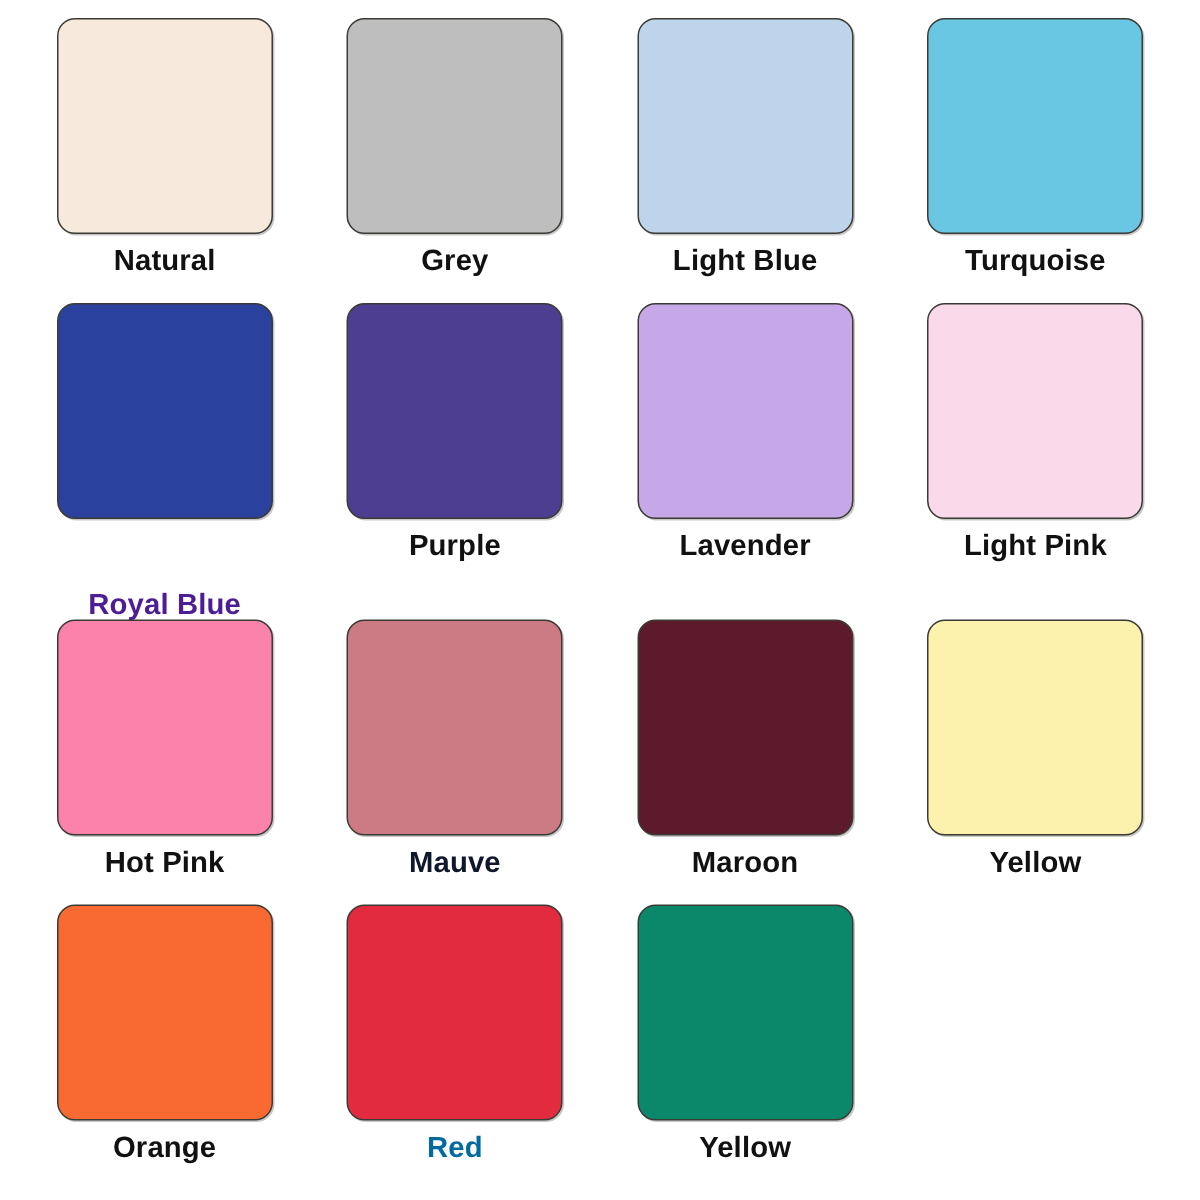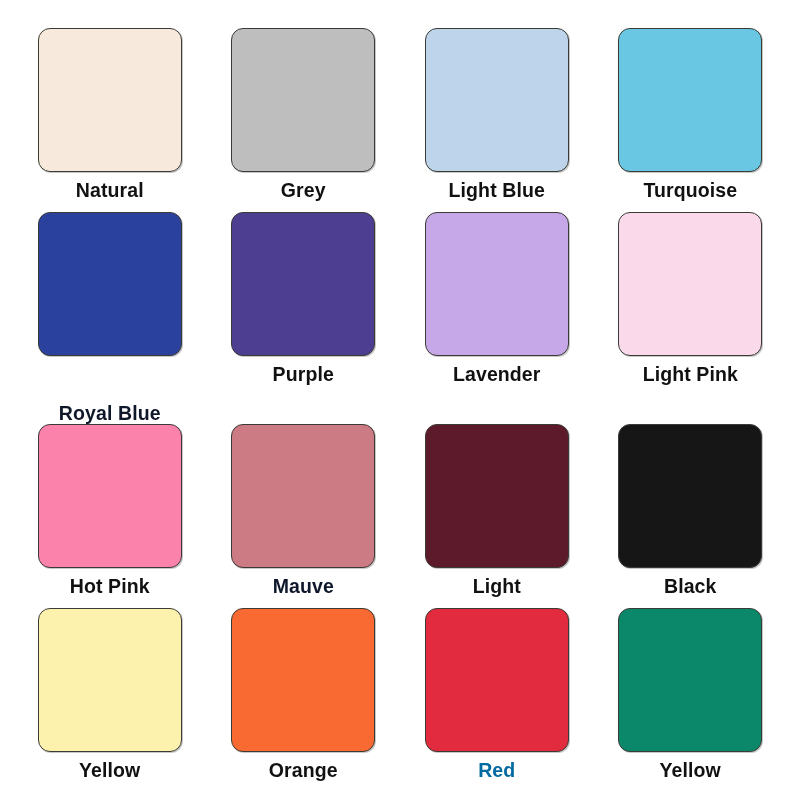--- a/index.html
+++ b/index.html
@@ -10,21 +10,21 @@
   body {
     width: 800px;
     height: 800px;
     font-family: "Liberation Sans", sans-serif;
     overflow: hidden;
   }
   #color-palette {
     width: 800px;
     height: 800px;
     box-sizing: border-box;
-    padding: 28px 34px 8px 34px;
+    padding: 12px 34px 8px 34px;
     display: grid;
     grid-template-columns: repeat(4, 1fr);
     grid-template-rows: repeat(4, 1fr);
     column-gap: 42px;
     row-gap: 0px;
   }
   .swatch-cell {
     display: flex;
     flex-direction: column;
     align-items: center;
@@ -64,21 +64,21 @@
     <div class="swatch-cell">
       <div class="swatch-chip" style="border-color: rgb(59, 59, 53); background-image: ; background-position-x: ; background-position-y: ; background-size: ; background-repeat: ; background-attachment: ; background-origin: ; background-clip: ; background-color: rgb(189, 212, 235); --c: #BDD4EB;"></div>
       <div class="swatch-label" style="color: rgb(17, 17, 17);">Light Blue</div>
     </div>
     <div class="swatch-cell">
       <div class="swatch-chip" style="border-color: rgb(59, 59, 53); background-image: ; background-position-x: ; background-position-y: ; background-size: ; background-repeat: ; background-attachment: ; background-origin: ; background-clip: ; background-color: rgb(105, 199, 227); --c: #69C7E3;"></div>
       <div class="swatch-label" style="color: rgb(17, 17, 17);">Turquoise</div>
     </div>
     <div class="swatch-cell">
       <div class="swatch-chip" style="border-color: rgb(59, 59, 53); background-image: ; background-position-x: ; background-position-y: ; background-size: ; background-repeat: ; background-attachment: ; background-origin: ; background-clip: ; background-color: rgb(43, 65, 158); --c: #2B419E;"></div>
-      <div class="swatch-label" style="color: #0f172a; margin-top: 48px;">Royal Blue</div>
+      <div class="swatch-label" style="color: #4c1d95; margin-top: 48px;">Royal Blue</div>
     </div>
     <div class="swatch-cell">
       <div class="swatch-chip" style="border-color: rgb(59, 59, 53); background-image: ; background-position-x: ; background-position-y: ; background-size: ; background-repeat: ; background-attachment: ; background-origin: ; background-clip: ; background-color: rgb(77, 62, 145); --c: #4D3E91;"></div>
       <div class="swatch-label" style="color: rgb(17, 17, 17);">Purple</div>
     </div>
     <div class="swatch-cell">
       <div class="swatch-chip" style="border-color: rgb(59, 59, 53); background-image: ; background-position-x: ; background-position-y: ; background-size: ; background-repeat: ; background-attachment: ; background-origin: ; background-clip: ; background-color: rgb(198, 168, 232); --c: #C6A8E8;"></div>
       <div class="swatch-label" style="color: rgb(17, 17, 17);">Lavender</div>
     </div>
     <div class="swatch-cell">
@@ -88,25 +88,21 @@
     <div class="swatch-cell">
       <div class="swatch-chip" style="border-color: rgb(59, 59, 53); background-image: ; background-position-x: ; background-position-y: ; background-size: ; background-repeat: ; background-attachment: ; background-origin: ; background-clip: ; background-color: rgb(251, 130, 170); --c: #FB82AA;"></div>
       <div class="swatch-label" style="color: rgb(17, 17, 17);">Hot Pink</div>
     </div>
     <div class="swatch-cell">
       <div class="swatch-chip" style="border-color: rgb(59, 59, 53); background-image: ; background-position-x: ; background-position-y: ; background-size: ; background-repeat: ; background-attachment: ; background-origin: ; background-clip: ; background-color: rgb(204, 122, 131); --c: #CC7A83;"></div>
       <div class="swatch-label" style="color: #0f172a;">Mauve</div>
     </div>
     <div class="swatch-cell">
       <div class="swatch-chip" style="border-color: rgb(59, 59, 53); background-image: ; background-position-x: ; background-position-y: ; background-size: ; background-repeat: ; background-attachment: ; background-origin: ; background-clip: ; background-color: rgb(93, 26, 43); --c: #5D1A2B;"></div>
-      <div class="swatch-label" style="color: rgb(17, 17, 17);">Light</div>
-    </div>
-    <div class="swatch-cell">
-      <div class="swatch-chip" style="border-color: rgb(59, 59, 53); background-image: ; background-position-x: ; background-position-y: ; background-size: ; background-repeat: ; background-attachment: ; background-origin: ; background-clip: ; background-color: rgb(22, 22, 22); --c: #161616;"></div>
-      <div class="swatch-label" style="color: rgb(17, 17, 17);">Black</div>
+      <div class="swatch-label" style="color: rgb(17, 17, 17);">Maroon</div>
     </div>
     <div class="swatch-cell">
       <div class="swatch-chip" style="border-color: rgb(59, 59, 53); background-image: ; background-position-x: ; background-position-y: ; background-size: ; background-repeat: ; background-attachment: ; background-origin: ; background-clip: ; background-color: rgb(252, 242, 174); --c: #FCF2AE;"></div>
       <div class="swatch-label" style="color: rgb(17, 17, 17);">Yellow</div>
     </div>
     <div class="swatch-cell">
       <div class="swatch-chip" style="border-color: rgb(59, 59, 53); background-image: ; background-position-x: ; background-position-y: ; background-size: ; background-repeat: ; background-attachment: ; background-origin: ; background-clip: ; background-color: rgb(249, 106, 51); --c: #F96A33;"></div>
       <div class="swatch-label" style="color: rgb(17, 17, 17);">Orange</div>
     </div>
     <div class="swatch-cell">

